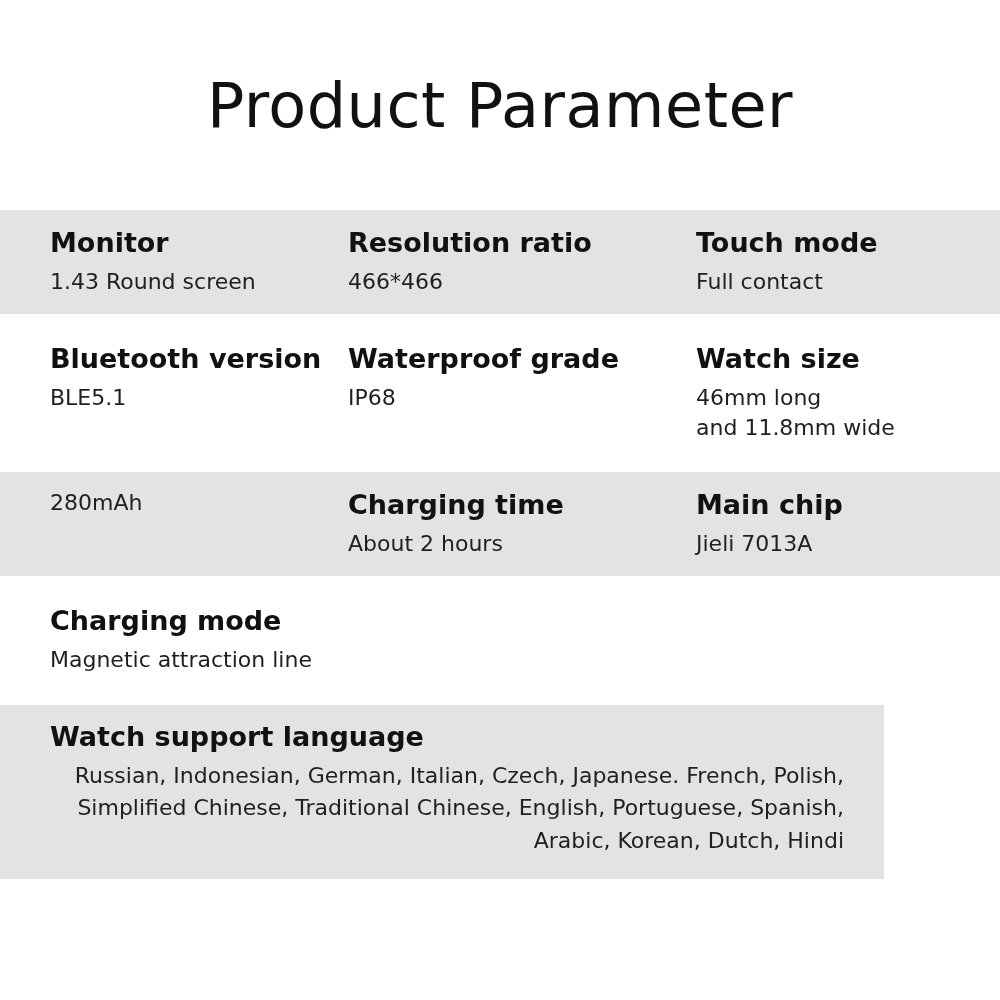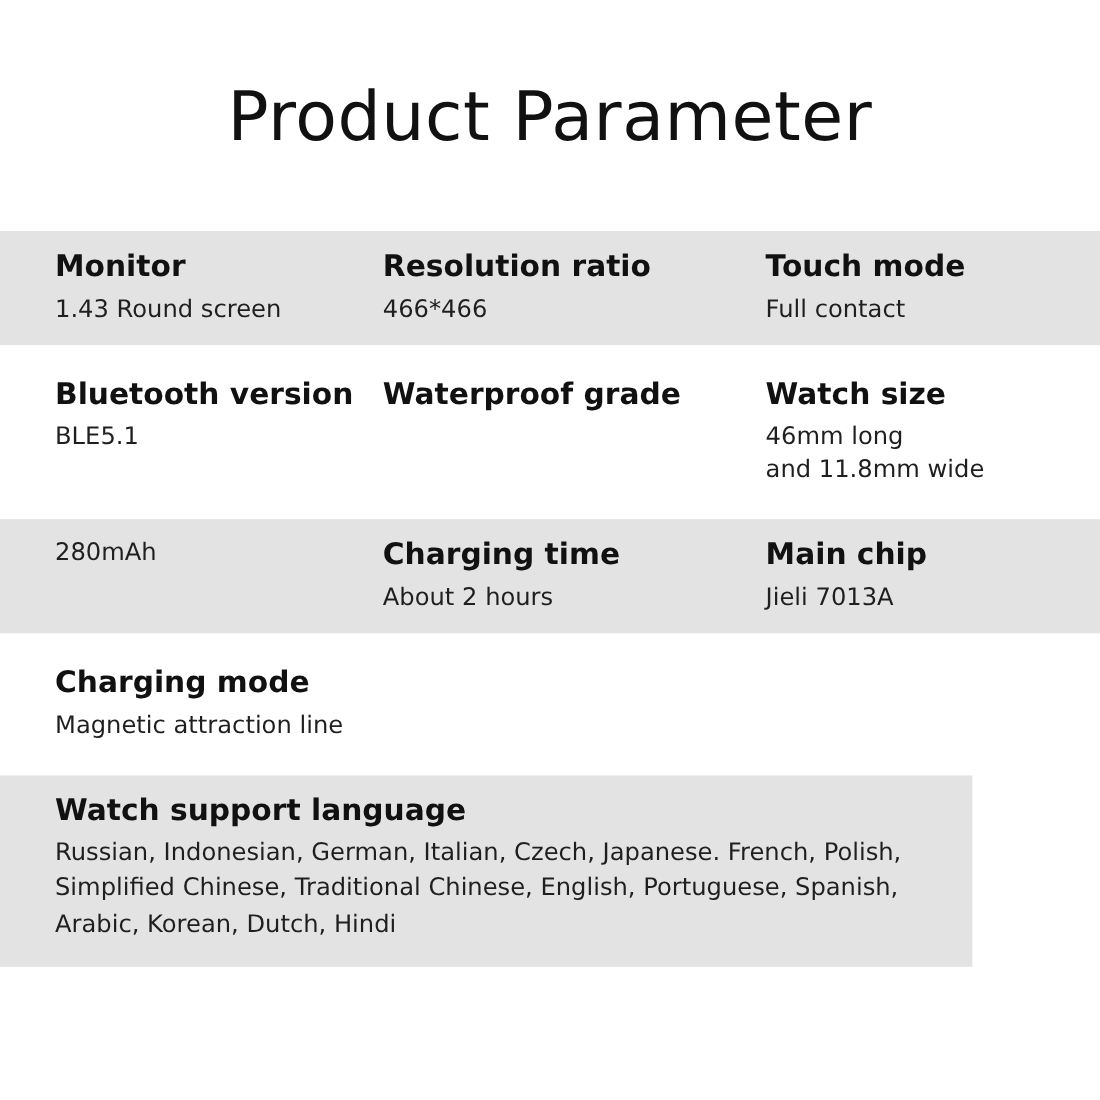--- a/index.html
+++ b/index.html
@@ -86,20 +86,21 @@
     font-weight: 700;
     color: #111111;
     margin-bottom: 8px;
   }
   .lang-value {
     font-size: 22px;
     font-weight: 400;
     color: #1f1f1f;
     line-height: 1.48;
     white-space: pre-line;
+    text-align: right;
   }
   .bottom-fill {
     background: #ffffff;
     height: 60px;
   }
 </style>
 </head>
 <body>
 
 <div class="page">
@@ -125,20 +126,21 @@
 
     <div class="row spacer"></div>
 
     <div class="row plain">
       <div class="cell c1">
         <div class="label">Bluetooth version</div>
         <div class="value">BLE5.1</div>
       </div>
       <div class="cell c2">
         <div class="label">Waterproof grade</div>
+        <div class="value">IP68</div>
       </div>
       <div class="cell c3">
         <div class="label">Watch size</div>
         <div class="value wrap">46mm long
 and 11.8mm wide</div>
       </div>
     </div>
 
     <div class="row spacer"></div>
 

